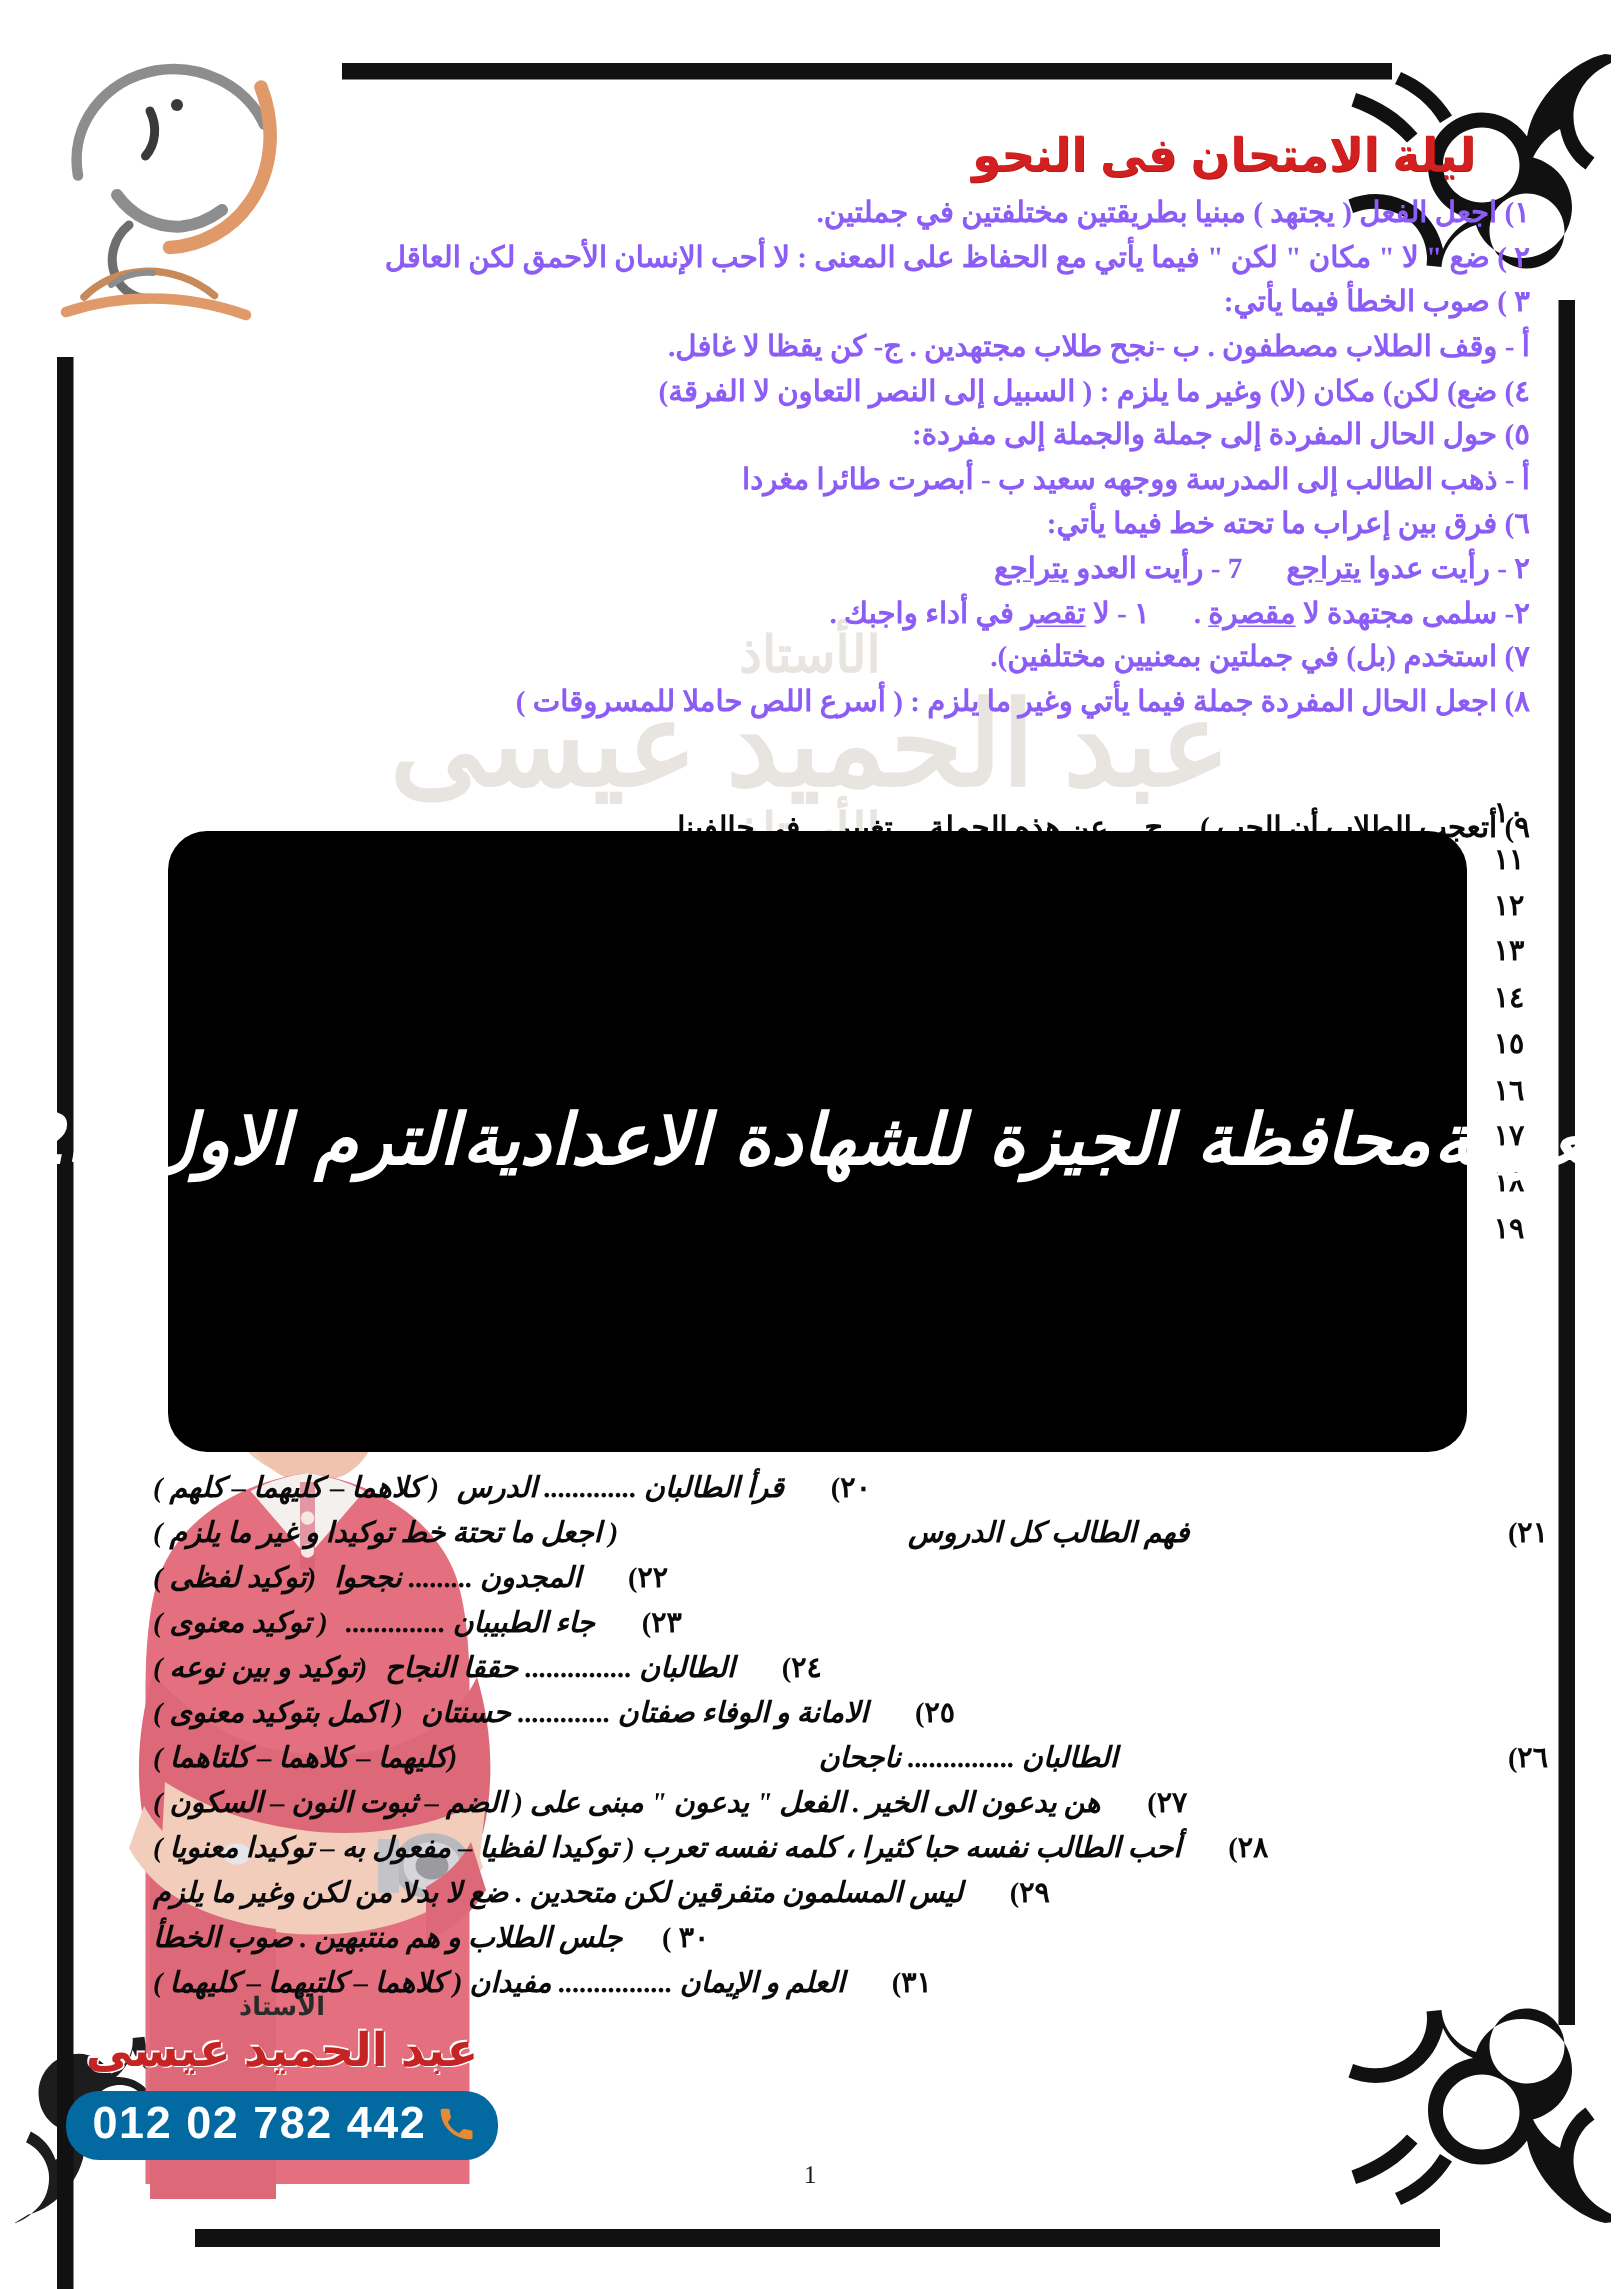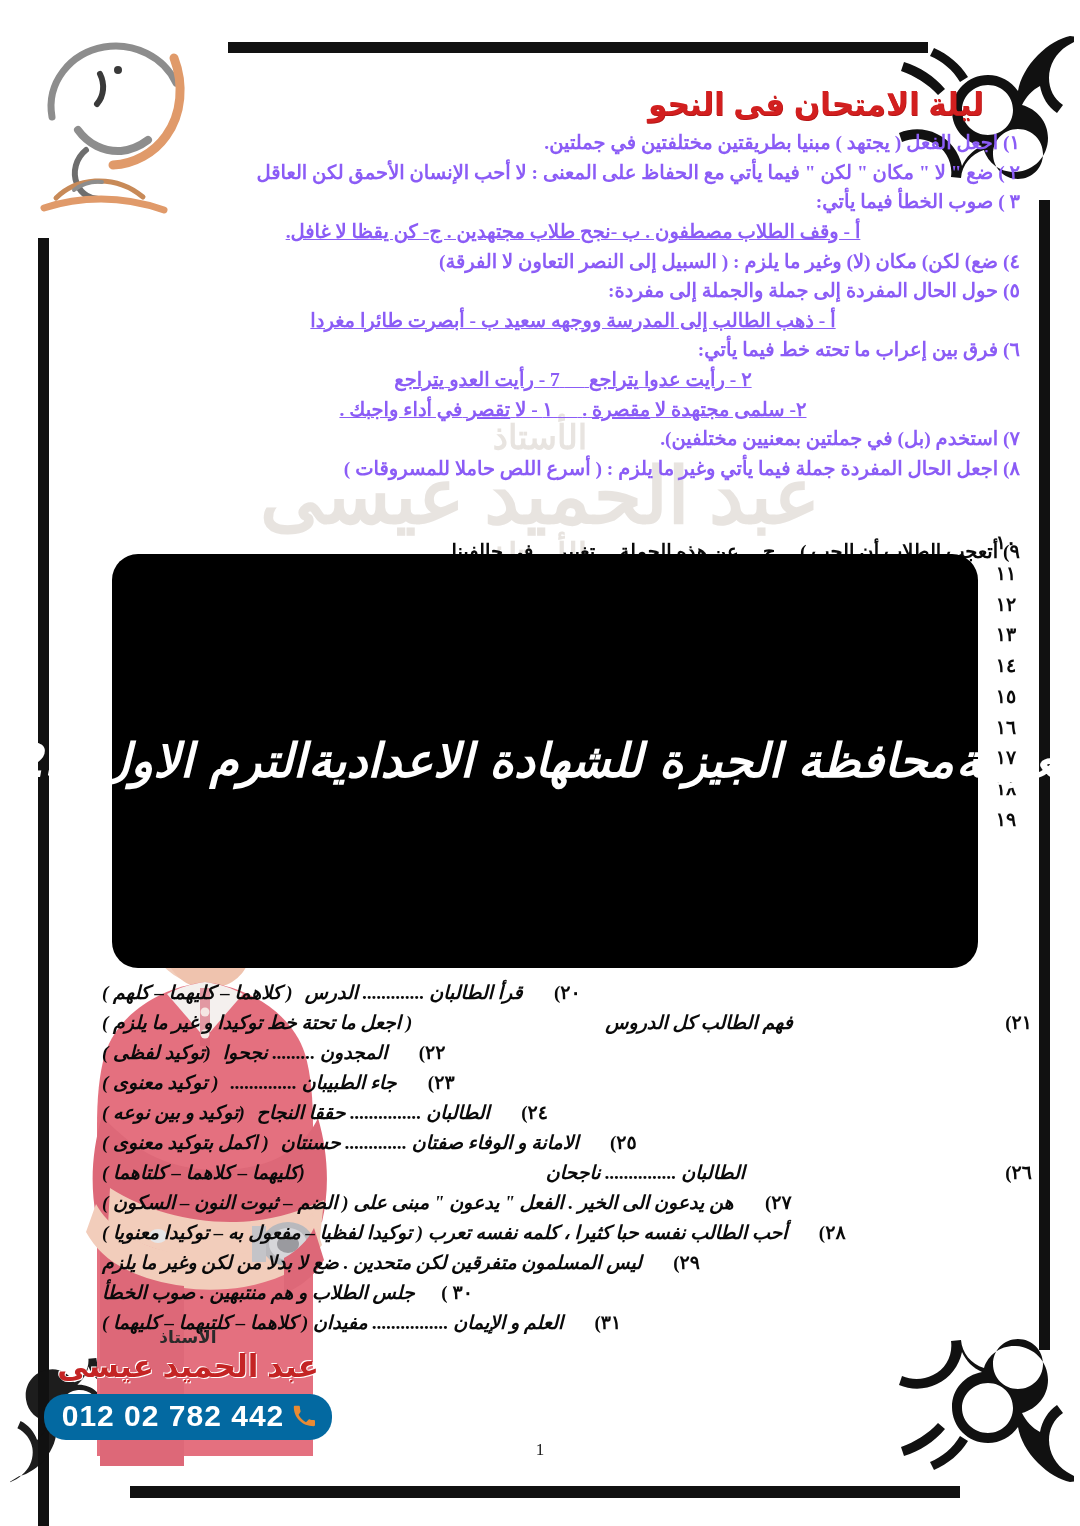--- a/index.html
+++ b/index.html
@@ -119,21 +119,21 @@
     font-weight: bold;
     color: #8b5cf6;
     line-height: 1.52;
   }
   .q {
     display: block;
     text-align: right;
     white-space: nowrap;
     padding: 0 0 0 6px;
   }
-  .q.center { text-align: center; text-decoration: underline; }
+  .q.center { text-align: right; }
   .q u { text-decoration: underline; text-underline-offset: 2px; }
 
   
   .qlist2 {
     position: absolute;
     top: 978px;
     right: 48px;
     width: 930px;
     z-index: 4;
     font-size: 19px;

